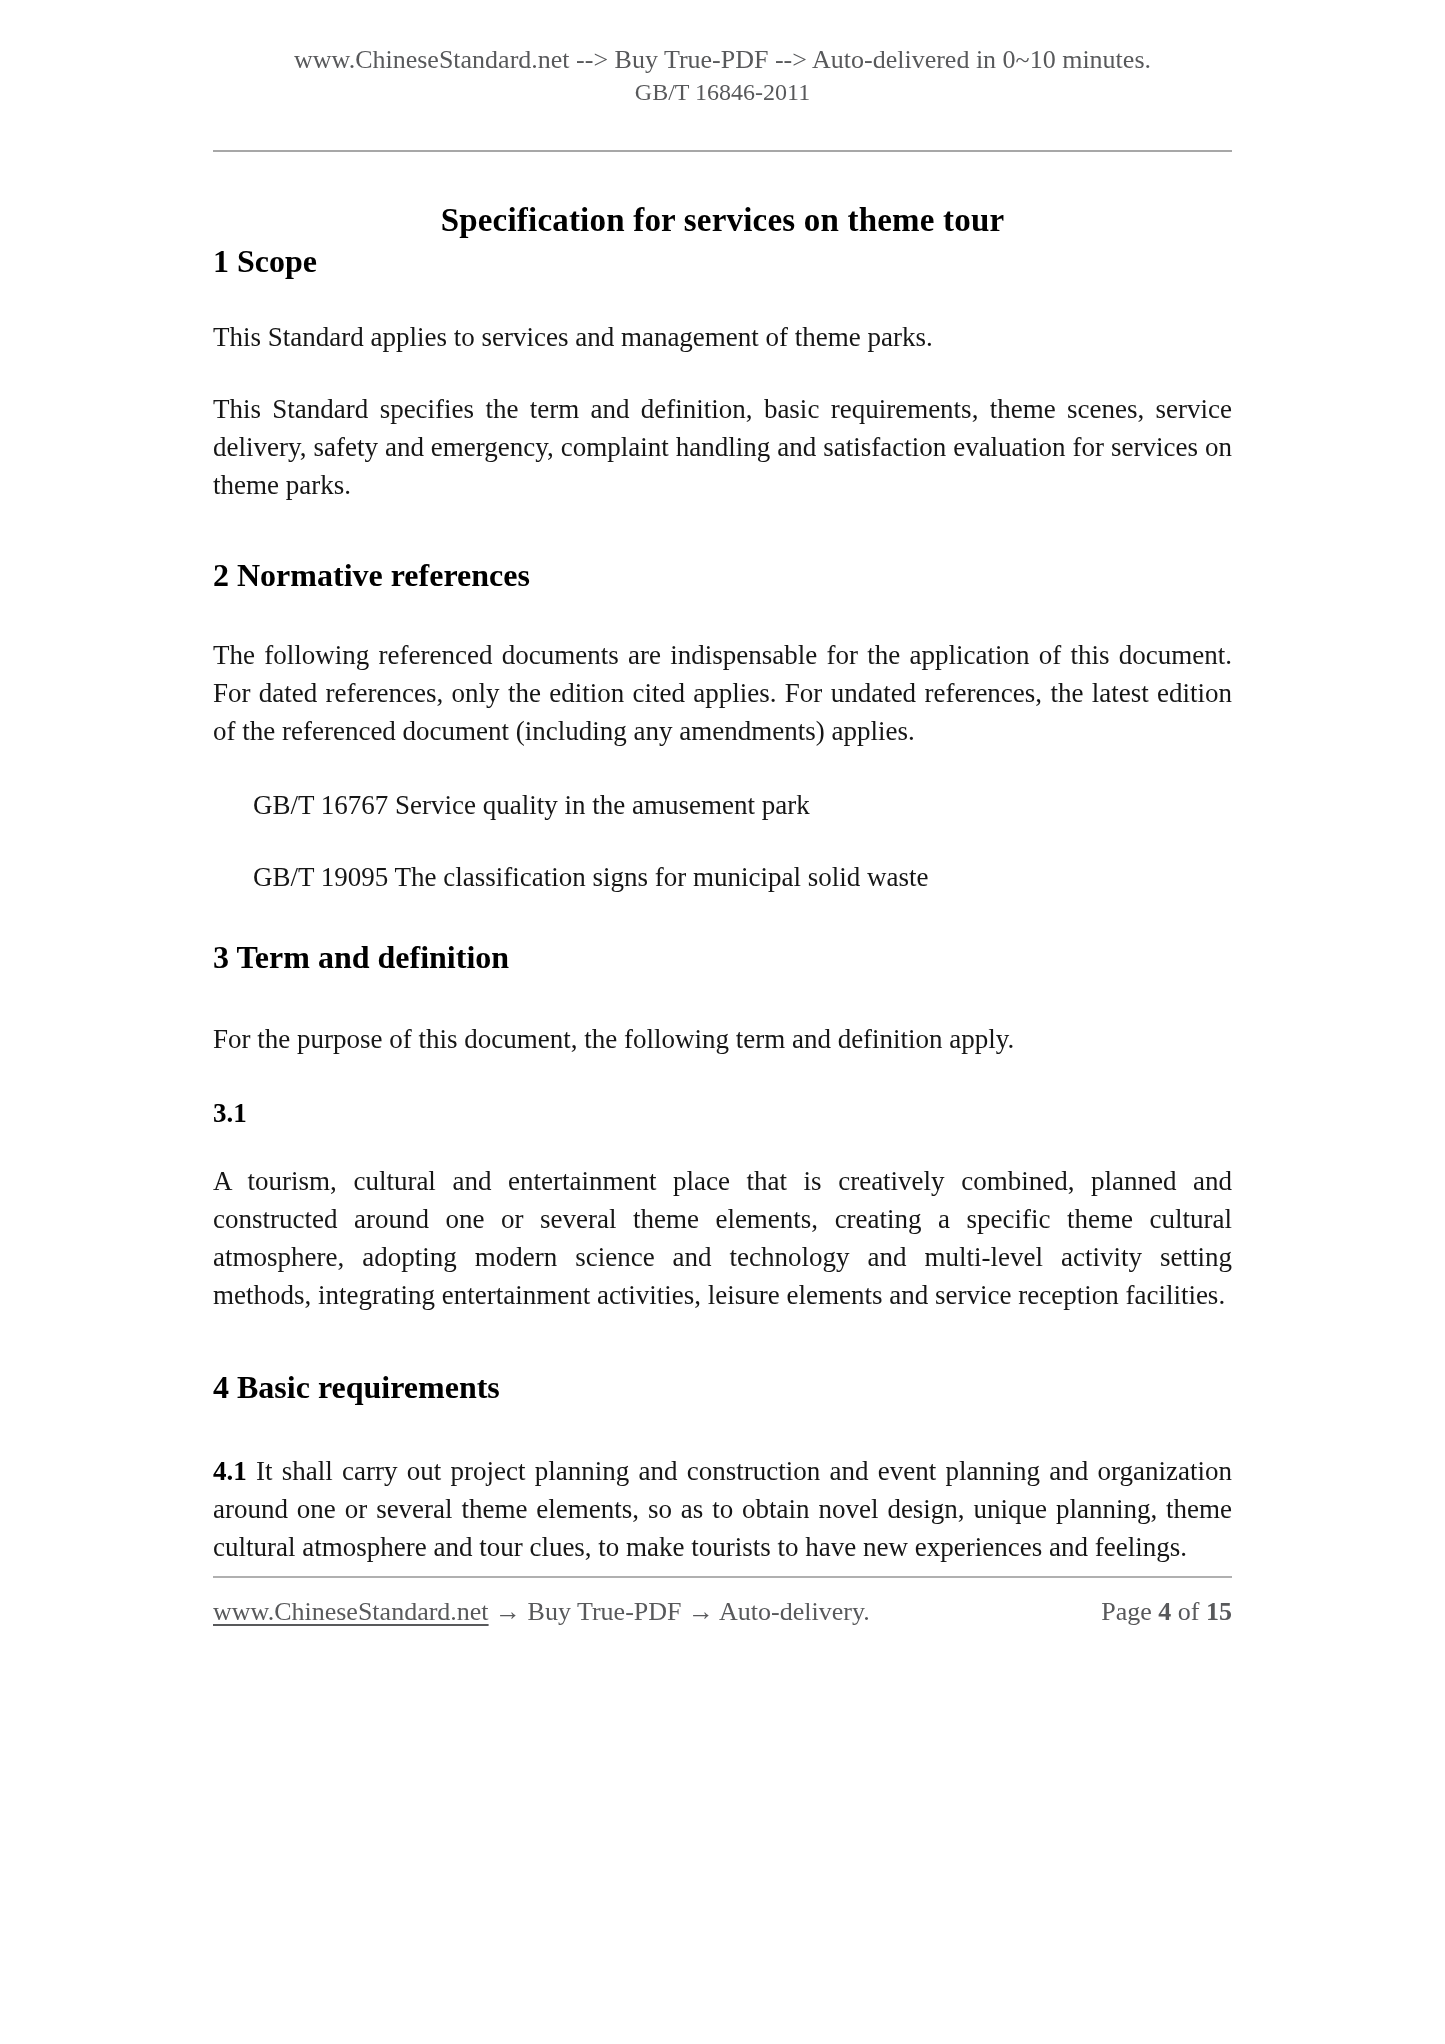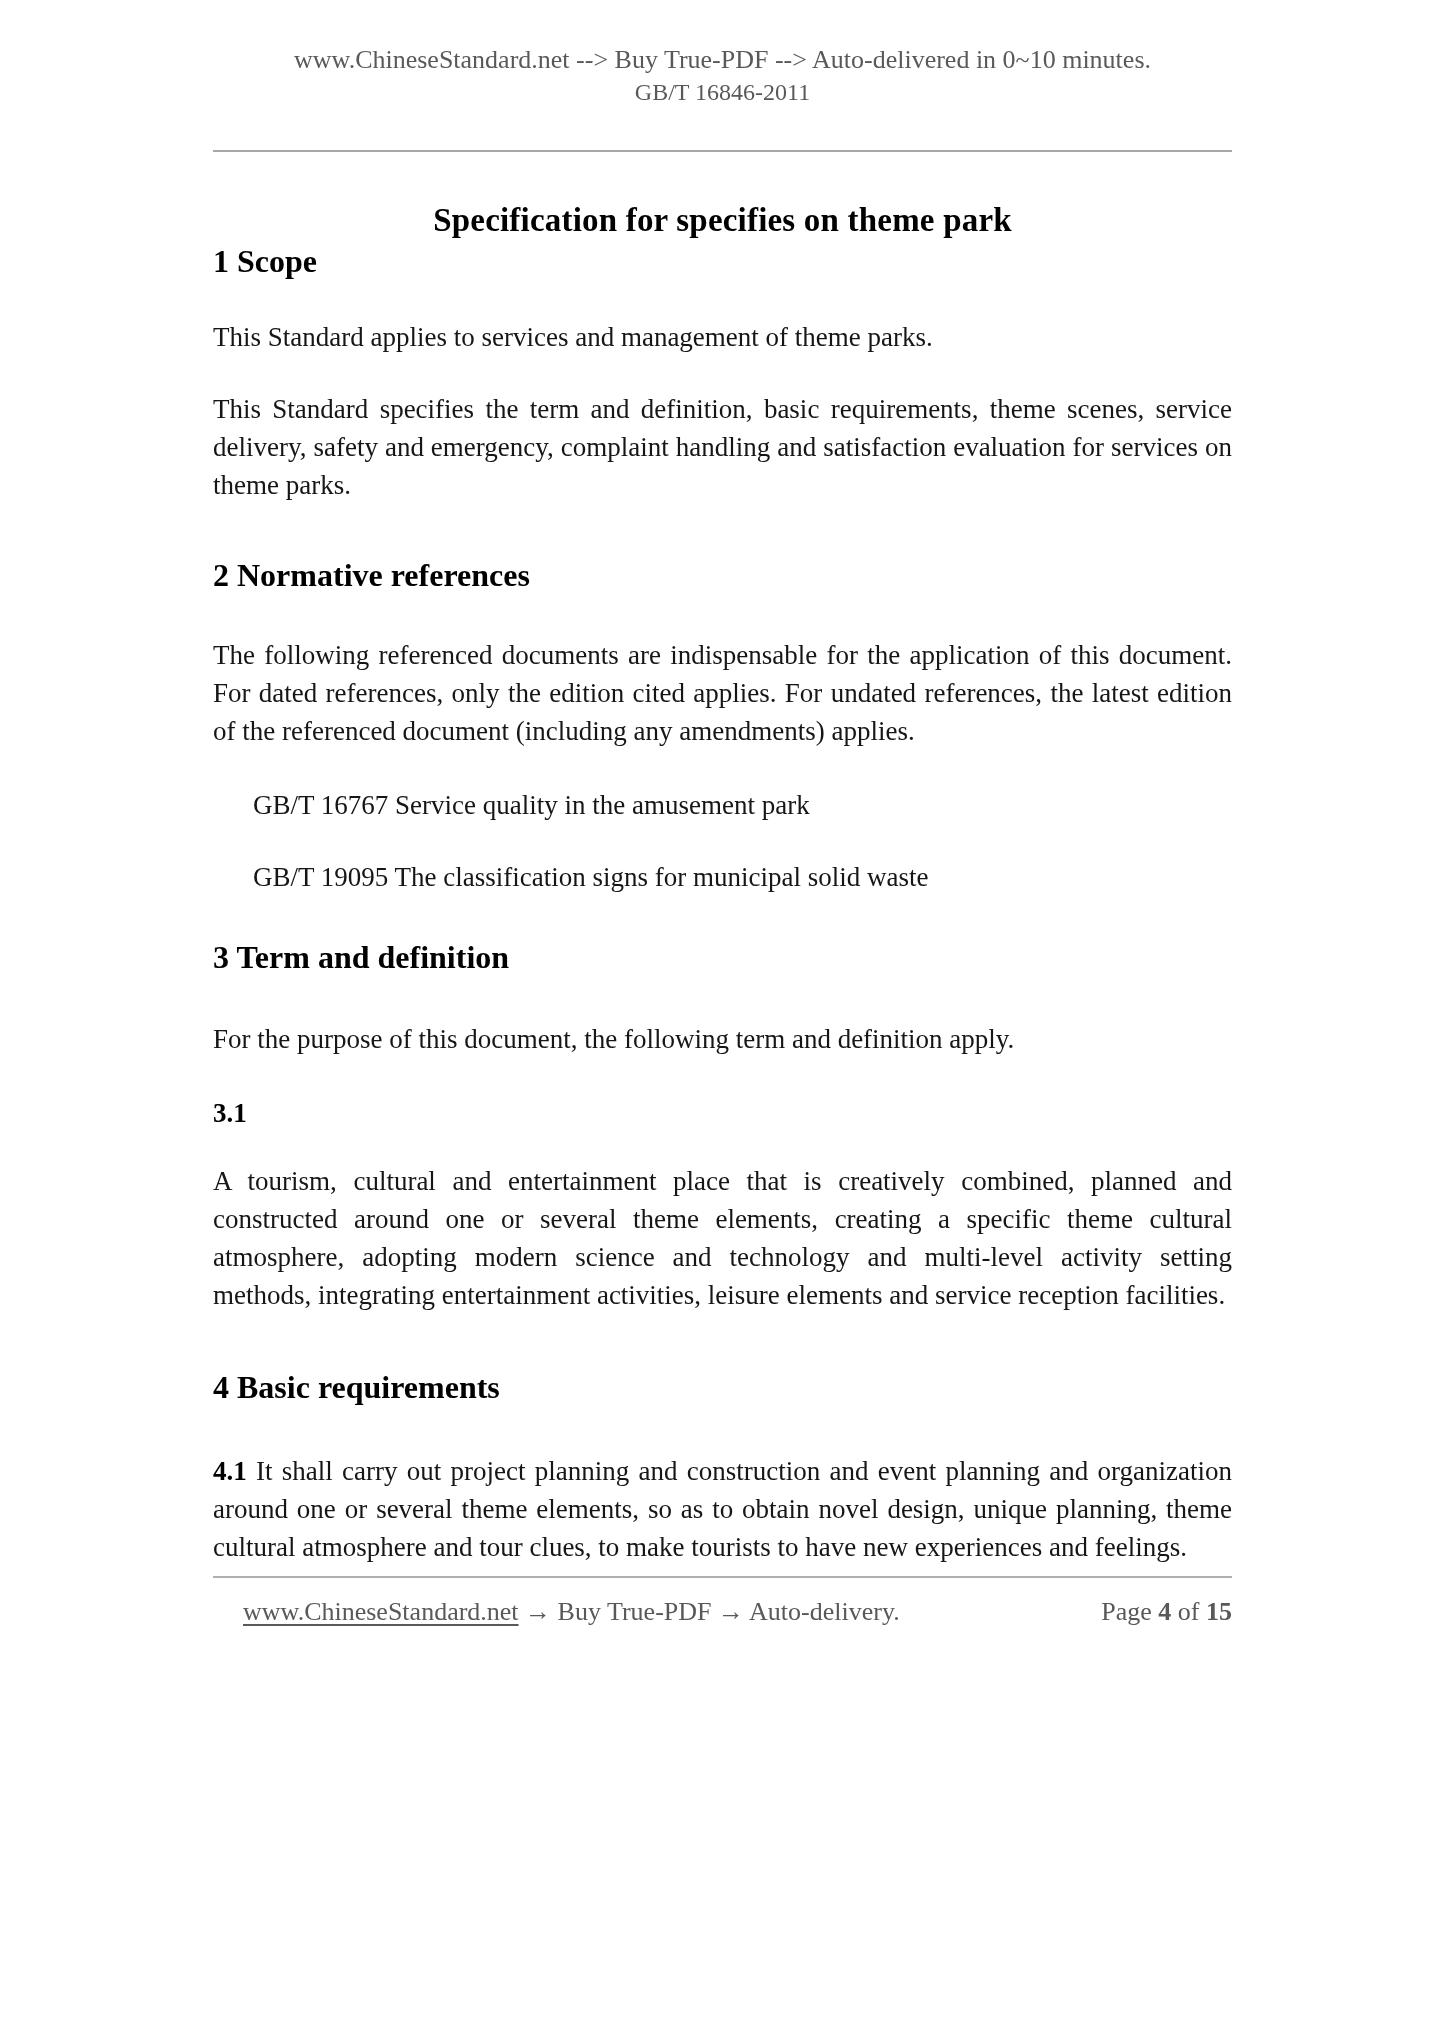--- a/index.html
+++ b/index.html
@@ -107,41 +107,41 @@
   }
   .footer {
     margin-top: 18px;
     display: flex;
     justify-content: space-between;
     align-items: baseline;
     font-size: 26px;
     line-height: 32px;
     color: #58595b;
   }
-  .footer-left { white-space: nowrap; margin-left: 30px; }
+  .footer-left { white-space: nowrap; }
   .footer-site {
     text-decoration: underline;
     text-underline-offset: 4px;
     color: #58595b;
     cursor: pointer;
   }
   .footer-right { white-space: nowrap; }
   .pg-bold { font-weight: bold; }
 </style>
 </head>
 <body>
 
 <div class="page">
   <div class="content">
 
     <div class="header-line1">www.ChineseStandard.net --&gt; Buy True-PDF --&gt; Auto-delivered in 0~10 minutes.</div>
     <div class="header-line2">GB/T 16846-2011</div>
     <hr class="header-rule">
 
-    <h1 class="doc-title">Specification for specifies on theme park</h1>
+    <h1 class="doc-title">Specification for services on theme tour</h1>
 
     <h2 class="h2 scope">1 Scope</h2>
     <p class="para mt36">This Standard applies to services and management of theme parks.</p>
     <p class="para mt34">This Standard specifies the term and definition, basic requirements, theme scenes, service delivery, safety and emergency, complaint handling and satisfaction evaluation for services on theme parks.</p>
 
     <h2 class="h2 normative">2 Normative references</h2>
     <p class="para mt40">The following referenced documents are indispensable for the application of this document. For dated references, only the edition cited applies. For undated references, the latest edition of the referenced document (including any amendments) applies.</p>
     <p class="ref-line first">GB/T 16767 Service quality in the amusement park</p>
     <p class="ref-line second">GB/T 19095 The classification signs for municipal solid waste</p>
 

